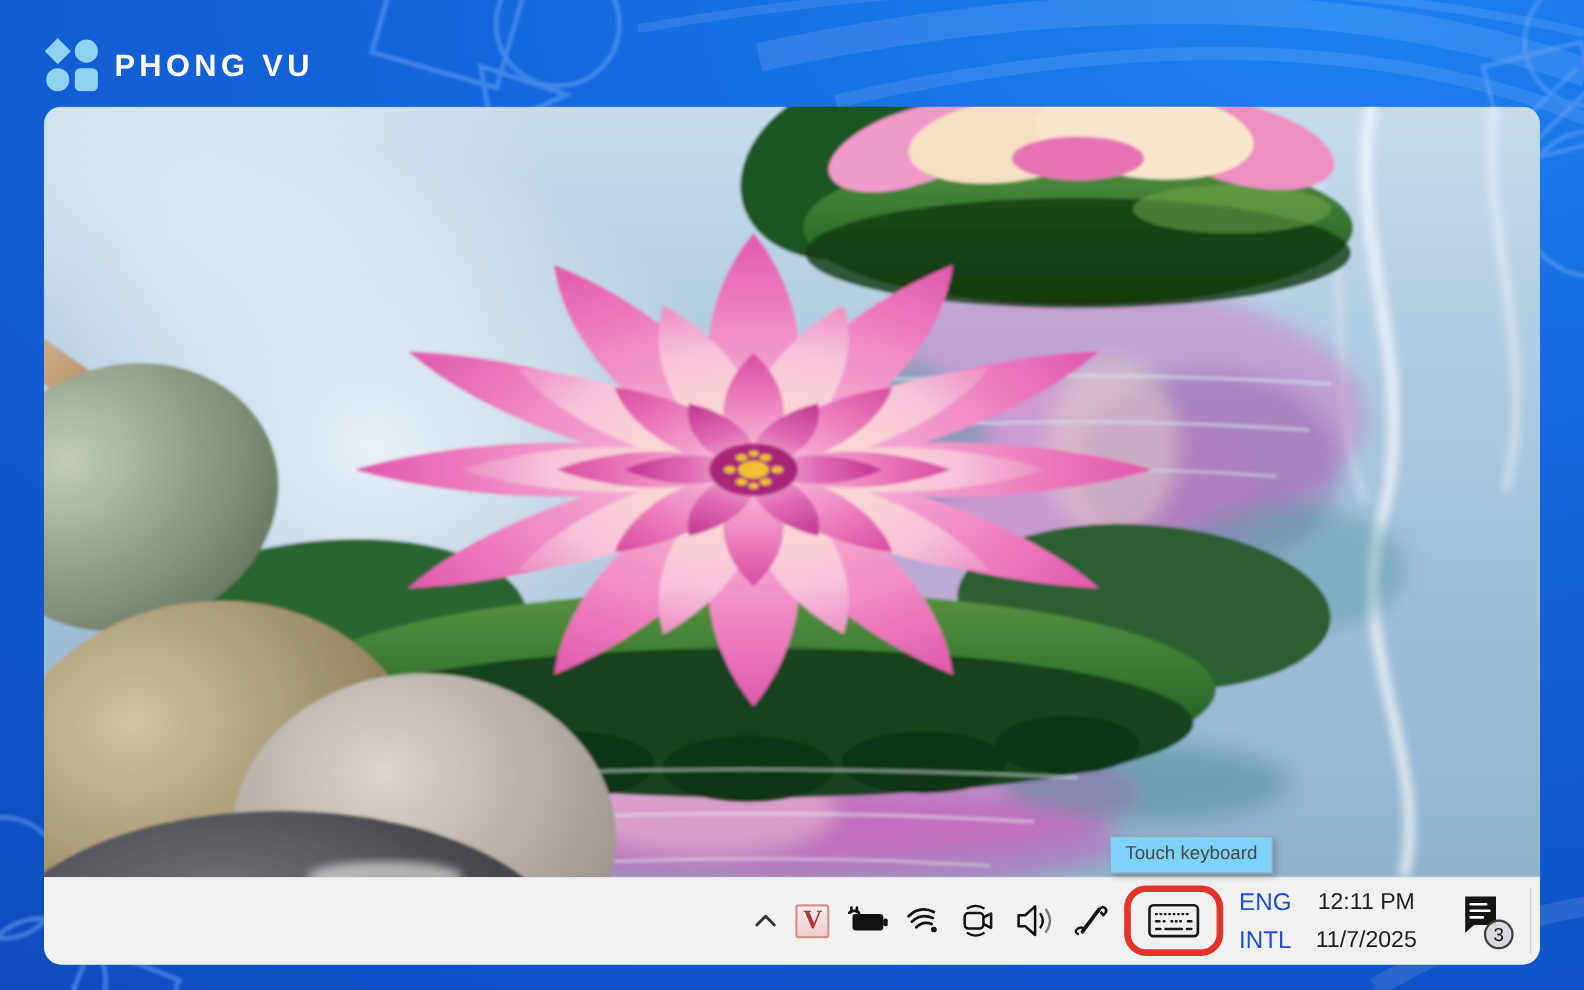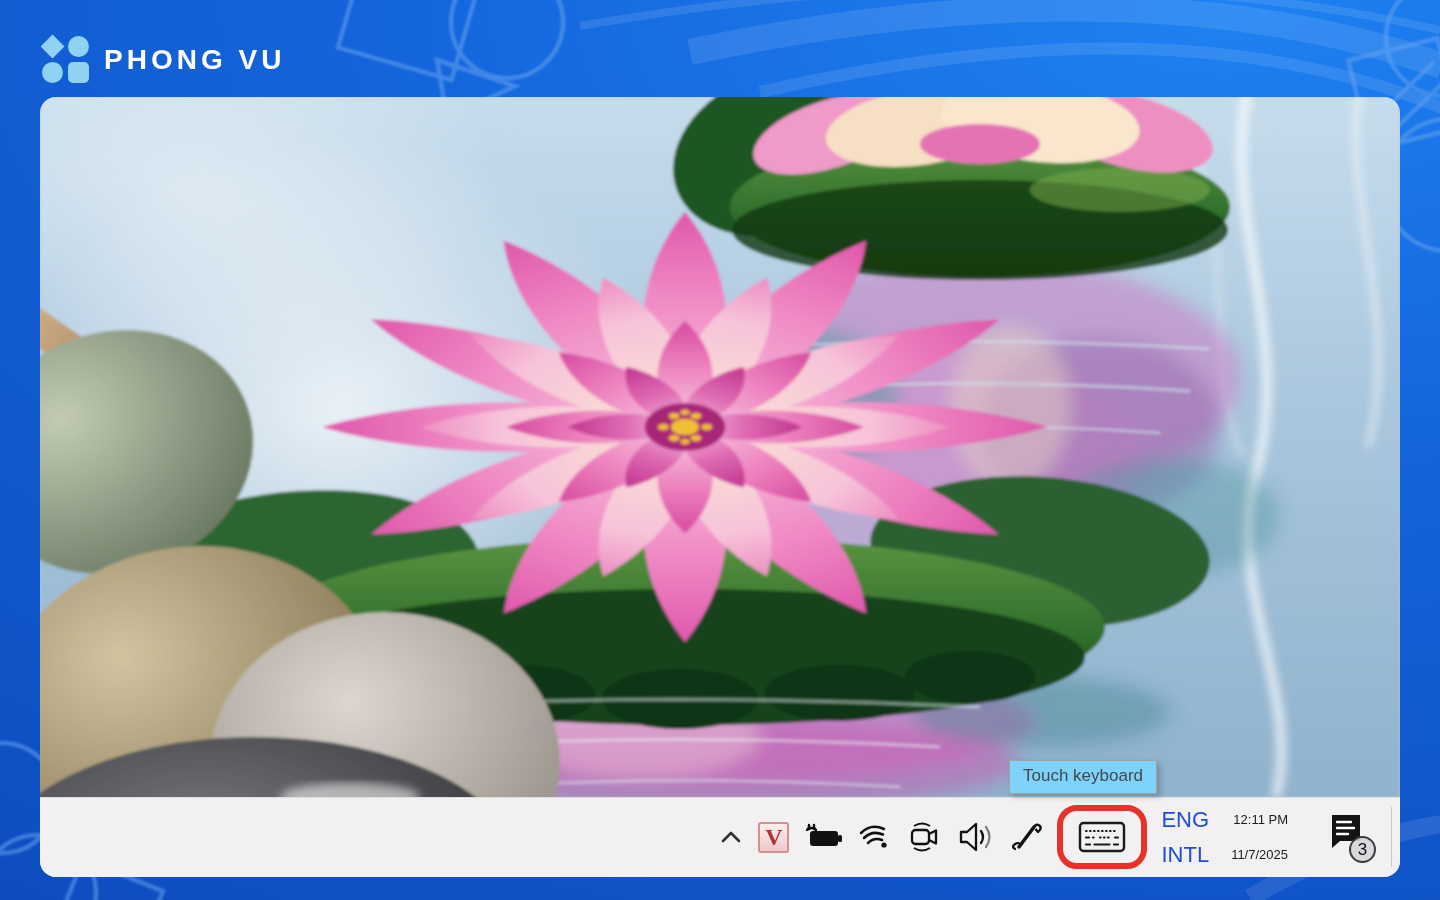--- a/index.html
+++ b/index.html
@@ -37,21 +37,21 @@
     background:linear-gradient(#faeeee,#eccaca);
     display:flex;align-items:center;justify-content:center;
     font-family:"Liberation Serif",serif;font-weight:700;font-size:24px;color:#b03434;
     box-sizing:border-box;line-height:1;
   }
   .kb-ring{
     border:6px solid #e5332a;border-radius:20px;padding:9px 15px;
     display:flex;align-items:center;justify-content:center;margin:0 2px;
   }
   .lang{font-size:22px;color:#1d4ed8;line-height:35px;}
-  .clock{font-size:13px;color:#1c1c1c;line-height:35px;text-align:right;margin:0 26px 0 10px;}
+  .clock{font-size:21px;color:#1c1c1c;line-height:35px;text-align:center;margin:0 26px 0 10px;}
   .notif{position:relative;width:48px;height:52px;margin-right:4px;}
   .notif-badge{
     position:absolute;right:-2px;bottom:0;width:27px;height:27px;border-radius:50%;
     background:rgba(216,214,218,.92);border:2px solid #3c3c3c;box-sizing:border-box;
     display:flex;align-items:center;justify-content:center;
     font-size:17px;color:#111;
   }
   .show-desktop{position:absolute;right:8px;top:10px;bottom:10px;width:1px;background:#c9c7c9;}
 
   

